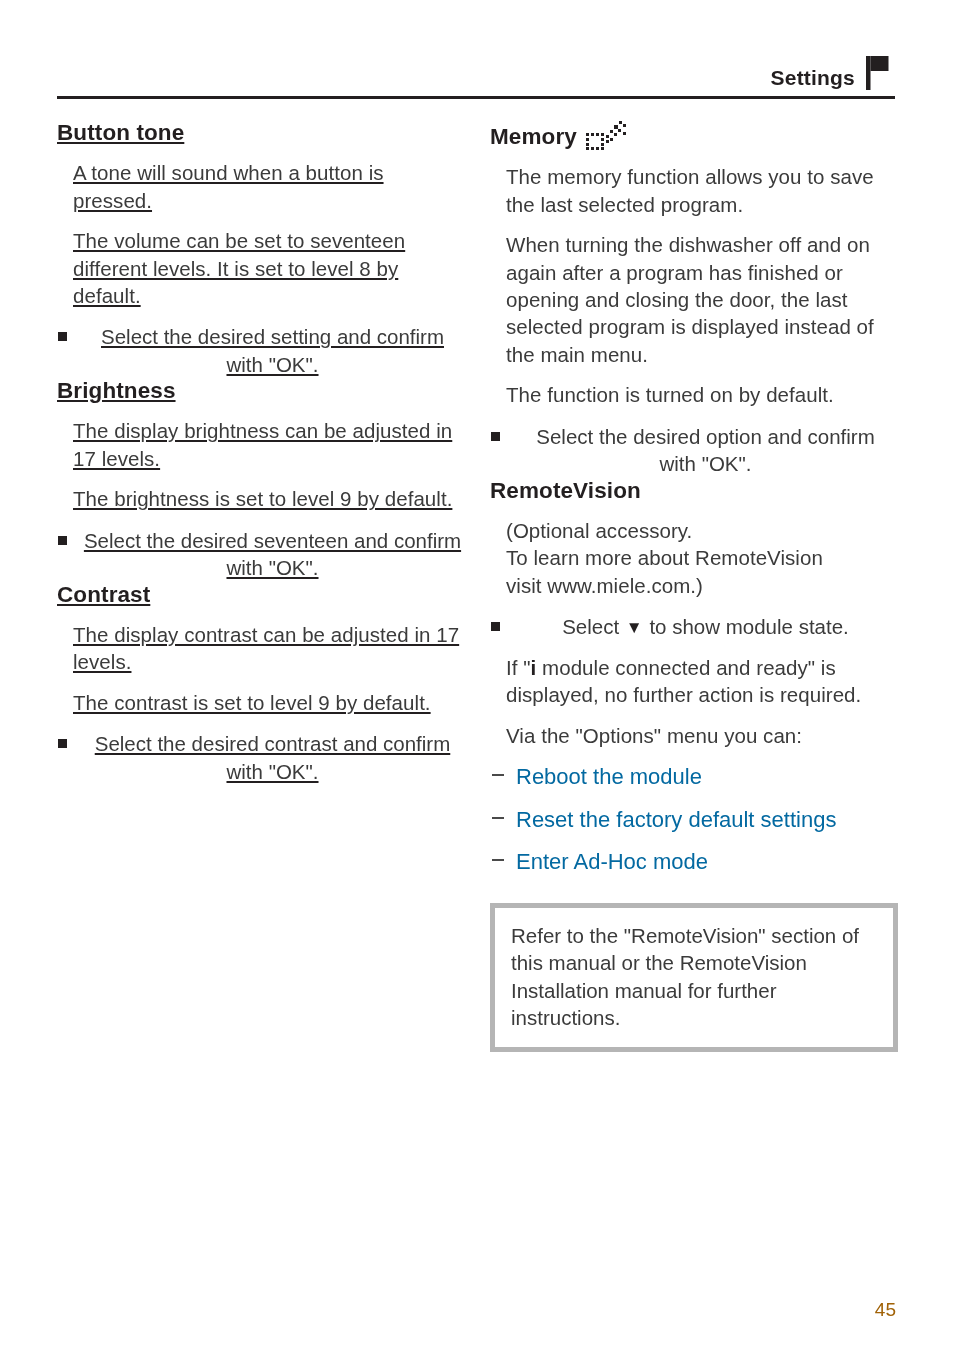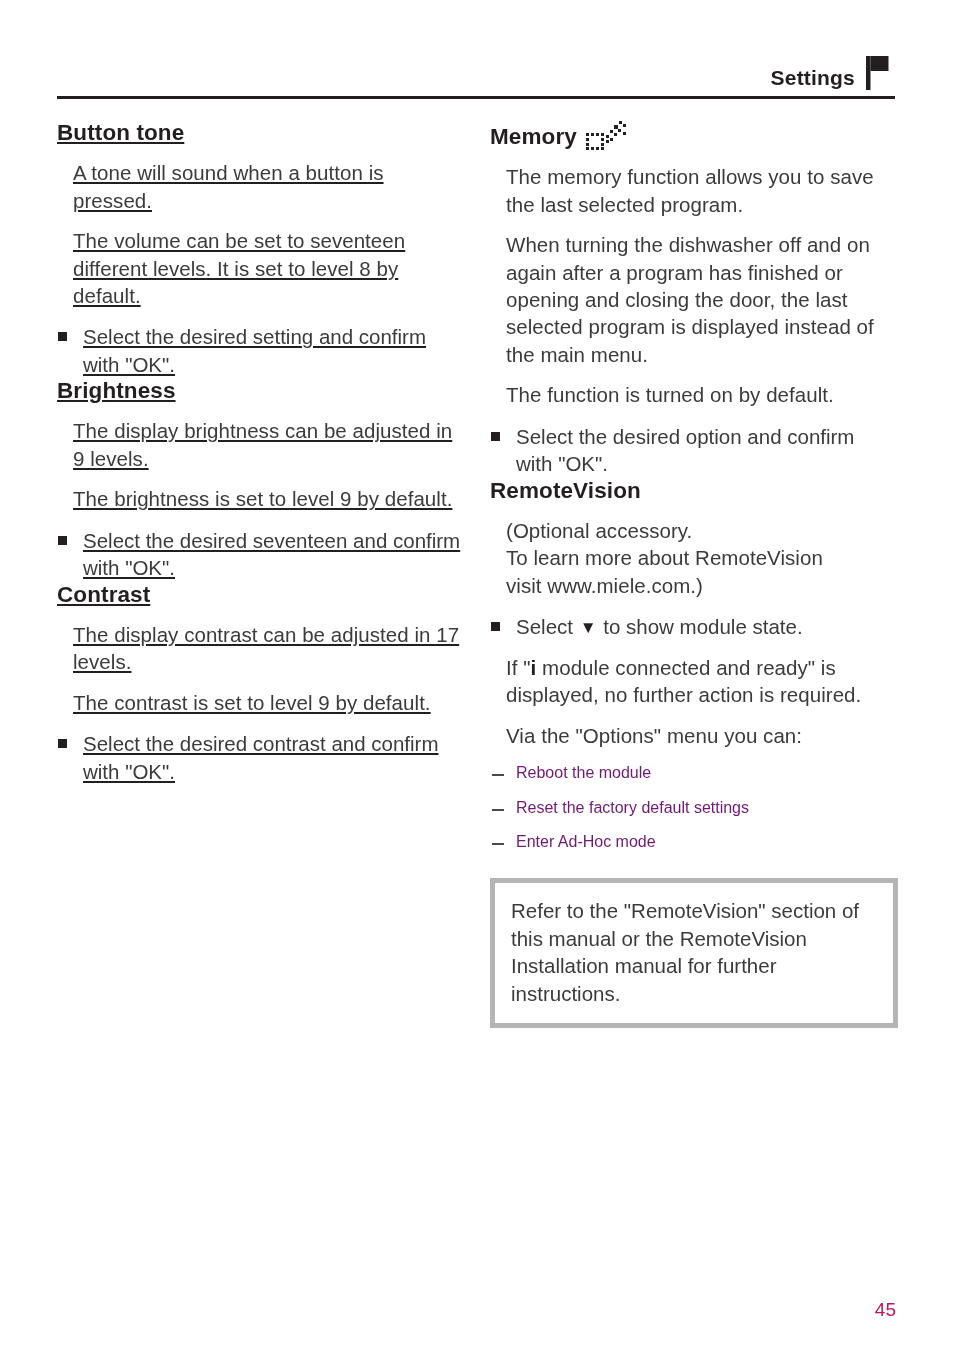--- a/index.html
+++ b/index.html
@@ -93,36 +93,37 @@
     margin: 13px 0 0 0;
     padding: 0;
   }
   ul.square-list > li {
     position: relative;
     padding-left: 26px;
     font-size: 20.5px;
     line-height: 1.34;
     color: #3b3b3b;
     margin-top: 14px;
+    text-align: center;
   }
   ul.square-list > li .sq-bullet {
     position: absolute;
     left: 1px;
     top: 9px;
     width: 9px;
     height: 9px;
     background: #231f20;
   }
 
   ul.dash-list > li {
     position: relative;
     padding-left: 26px;
-    font-size: 16px;
+    font-size: 22px;
     line-height: 1.34;
-    color: #701a75;
+    color: #0369a1;
   }
   ul.dash-list > li + li { margin-top: 13px; }
   ul.dash-list > li .dash-bullet {
     position: absolute;
     left: 2px;
     top: 12px;
     width: 12px;
     height: 2px;
     background: #4a4a4a;
   }
@@ -164,21 +165,21 @@
     line-height: 1.34;
     color: #3b3b3b;
   }
 
   
   .page-number {
     position: absolute;
     right: 58px;
     top: 1300px;
     font-size: 19px;
-    color: #be185d;
+    color: #a16207;
     line-height: 1;
   }
 </style>
 </head>
 <body>
 
 <div class="page">
 
   <div class="header">
     <div class="header-title">Settings</div>
@@ -197,21 +198,21 @@
     <p class="body-text">A tone will sound when a button is pressed.</p>
     <p class="body-text">The volume can be set to seventeen different levels. It is set to level 8 by default.</p>
     <ul class="square-list">
       <li>
         <span class="sq-bullet"></span>
         <span>Select the desired setting and confirm with "OK".</span>
       </li>
     </ul>
 
     <h2 class="section-heading heading-gap">Brightness</h2>
-    <p class="body-text">The display brightness can be adjusted in 9 levels.</p>
+    <p class="body-text">The display brightness can be adjusted in 17 levels.</p>
     <p class="body-text">The brightness is set to level 9 by default.</p>
     <ul class="square-list">
       <li>
         <span class="sq-bullet"></span>
         <span>Select the desired seventeen and confirm with "OK".</span>
       </li>
     </ul>
 
     <h2 class="section-heading heading-gap">Contrast</h2>
     <p class="body-text">The display contrast can be adjusted in 17 levels.</p>

